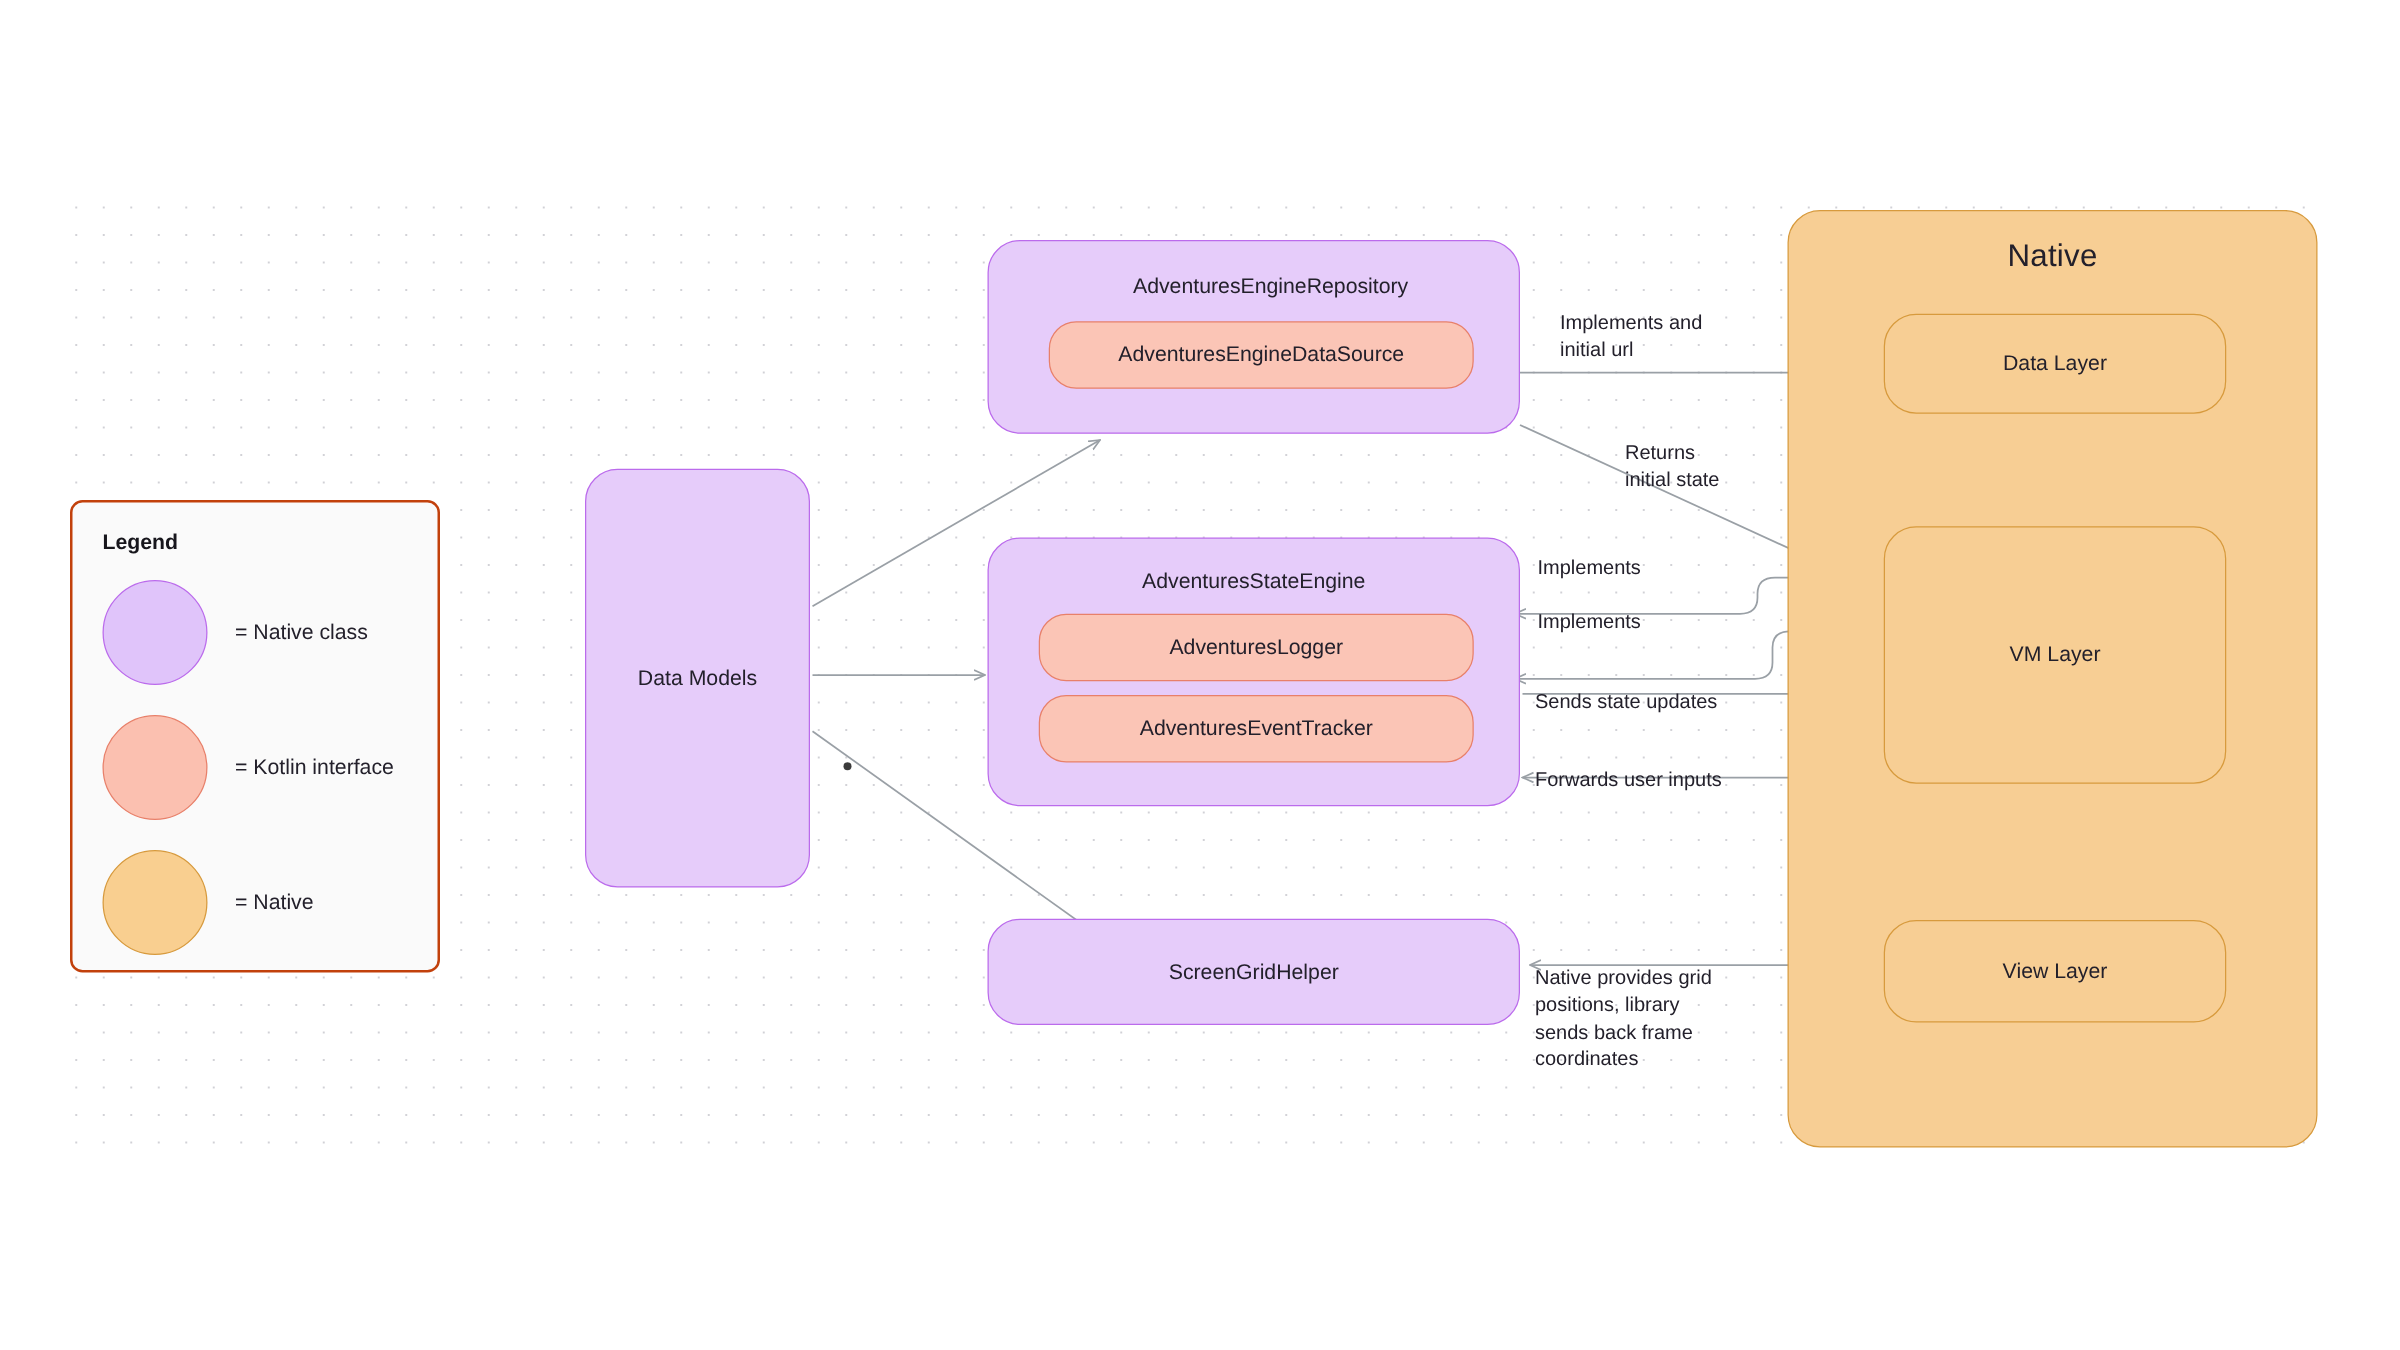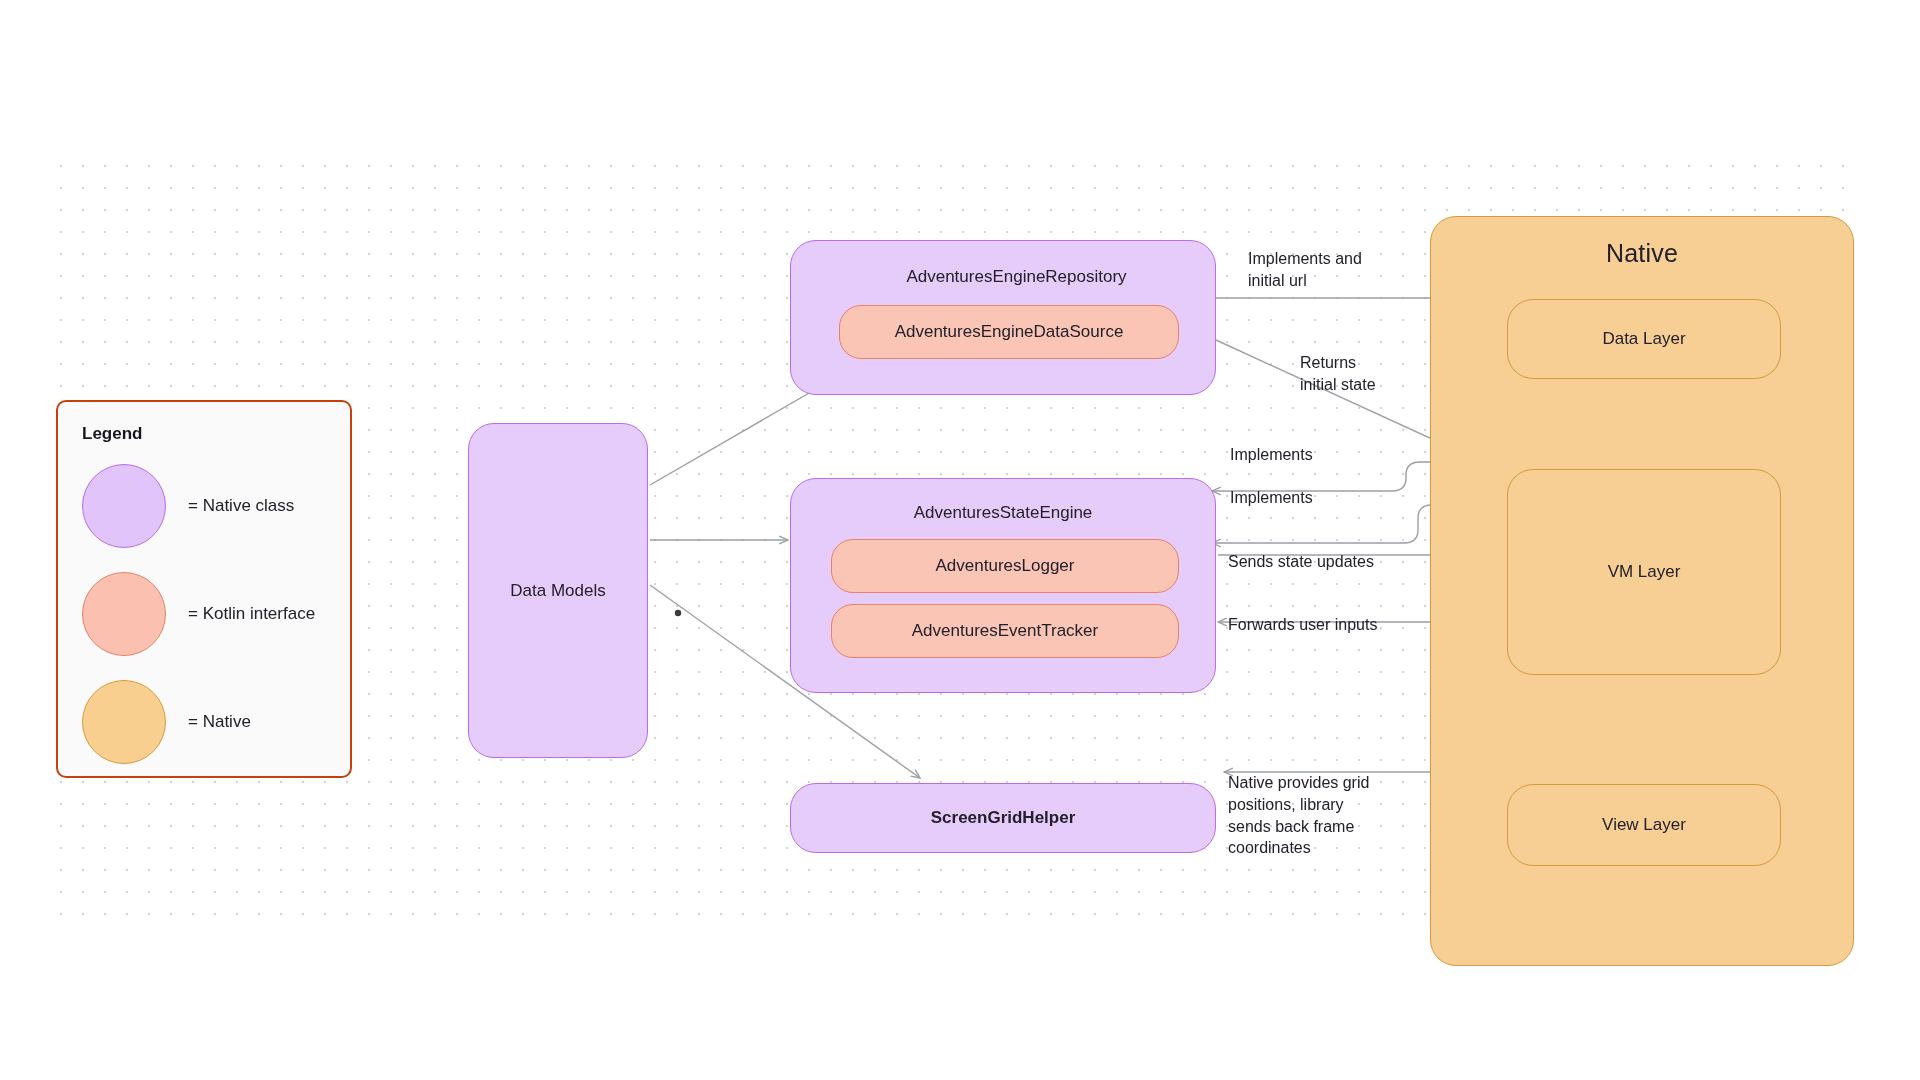--- a/index.html
+++ b/index.html
@@ -37,21 +37,20 @@
   }
 
   .node {
     position: absolute;
     box-sizing: border-box;
     display: flex;
     align-items: center;
     justify-content: center;
     text-align: center;
     color: #23202b;
-    margin-top: 48px;
   }
 
   
   .kclass {
     background: #e6ccfa;
     border: 1.6px solid #bb6bec;
     border-radius: 26px;
   }
   
   .kinterface {
@@ -82,21 +81,21 @@
   #repo-datasource { position: absolute; left: 48px; top: 64px; width: 338px; height: 52px;
                      display:flex; align-items:center; justify-content:center; font-size:17px; }
 
   #engine-box { left: 790px; top: 430px; width: 426px; height: 215px; padding-left: 24px; }
   #engine-title { top: 24px; font-size: 17px; }
   #engine-logger { position: absolute; left: 40px; top: 60px; width: 346px; height: 52px;
                    display:flex; align-items:center; justify-content:center; font-size:17px; }
   #engine-tracker { position: absolute; left: 40px; top: 125px; width: 346px; height: 52px;
                     display:flex; align-items:center; justify-content:center; font-size:17px; }
 
-  #grid-helper { left: 790px; top: 735px; width: 426px; height: 70px; font-size: 17px; font-weight: bold; }
+  #grid-helper { left: 790px; top: 735px; width: 426px; height: 85px; font-size: 17px; }
 
   #data-models { left: 468px; top: 375px; width: 180px; height: 335px; font-size: 17px; }
 
   #native-panel { left: 1430px; top: 168px; width: 424px; height: 750px; }
   #native-title { top: 22px; font-size: 25px; letter-spacing: .2px; }
   #native-data-layer { position: absolute; left: 76px; top: 82px; width: 272px; height: 78px;
                        display:flex; align-items:center; justify-content:center; font-size:17px; }
   #native-vm-layer { position: absolute; left: 76px; top: 252px; width: 272px; height: 204px;
                      display:flex; align-items:center; justify-content:center; font-size:17px; }
   #native-view-layer { position: absolute; left: 76px; top: 742px; width: 272px; height: 80px;

